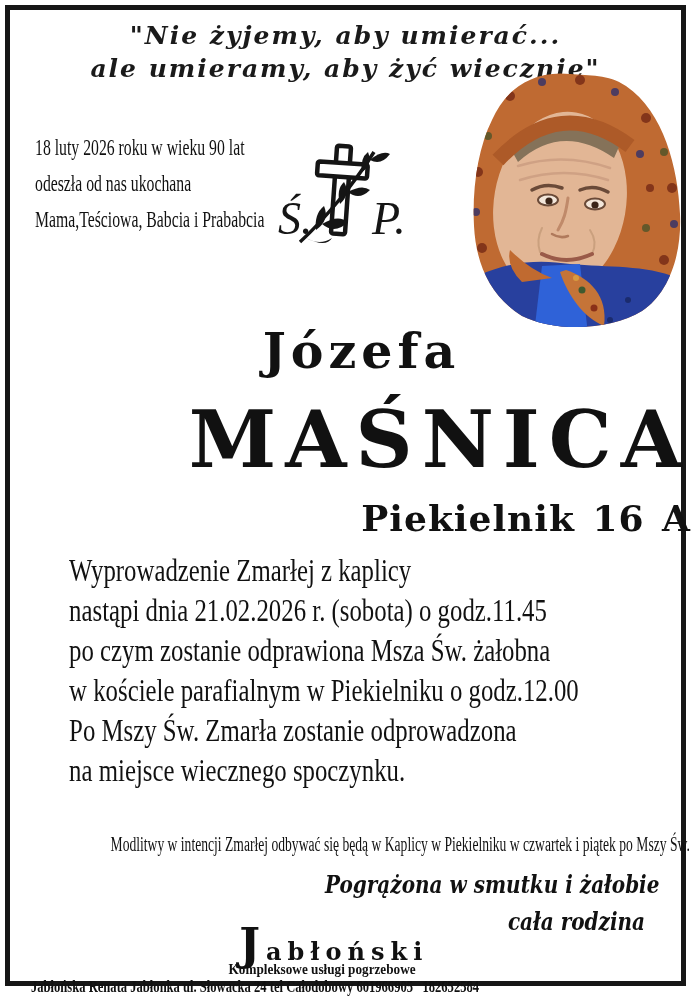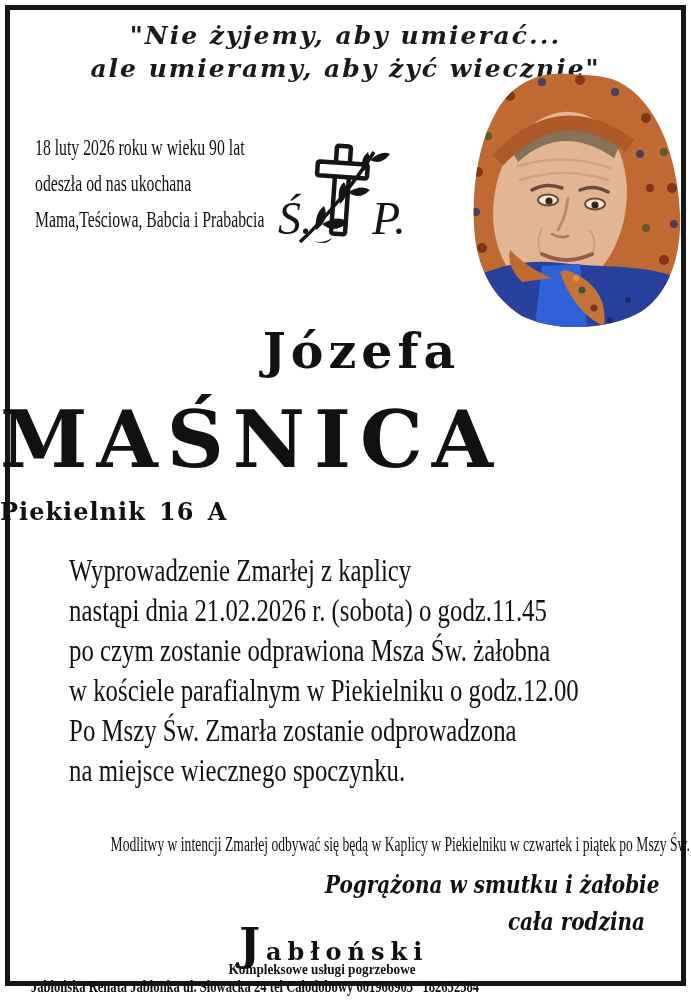--- a/index.html
+++ b/index.html
@@ -28,28 +28,28 @@
   .emblem { position:absolute; left:276px; top:138px; width:132px; height:115px; }
   
   .photo { position:absolute; left:450px; top:68px; width:236px; height:266px; }
   
   .first-name {
     position:absolute; top:310px; left:16px; width:100%; text-align:center;
     font-family:"DejaVu Serif", serif; font-weight:bold;
     font-size:49px; line-height:82px; letter-spacing:5px;
   }
   .last-name {
-    position:absolute; top:394px; left:0; width:100%; text-align:left;
+    position:absolute; top:394px; left:0; width:100%; text-align:right;
     font-family:"DejaVu Serif", serif; font-weight:bold;
     font-size:79px; line-height:92px; letter-spacing:9px;
   }
   .address {
-    position:absolute; top:497px; left:0; width:100%; text-align:left;
-    font-family:"DejaVu Serif", serif; font-weight:bold;
-    font-size:24px; letter-spacing:1px; word-spacing:4px;
+    position:absolute; top:497px; left:0; width:100%; text-align:right;
+    font-family:"DejaVu Serif", serif; font-weight:bold;
+    font-size:36px; letter-spacing:1px; word-spacing:4px;
   }
   
   .ceremony { position:absolute; top:551px; left:0; width:100%; text-align:left; }
   .ceremony .line {
     font-size:31px; line-height:40px; white-space:nowrap;
     transform:scaleX(0.80); transform-origin:50% 50%;
   }
   
   .prayers { position:absolute; top:831px; left:0; width:100%; text-align:center; }
   .prayers .line {

